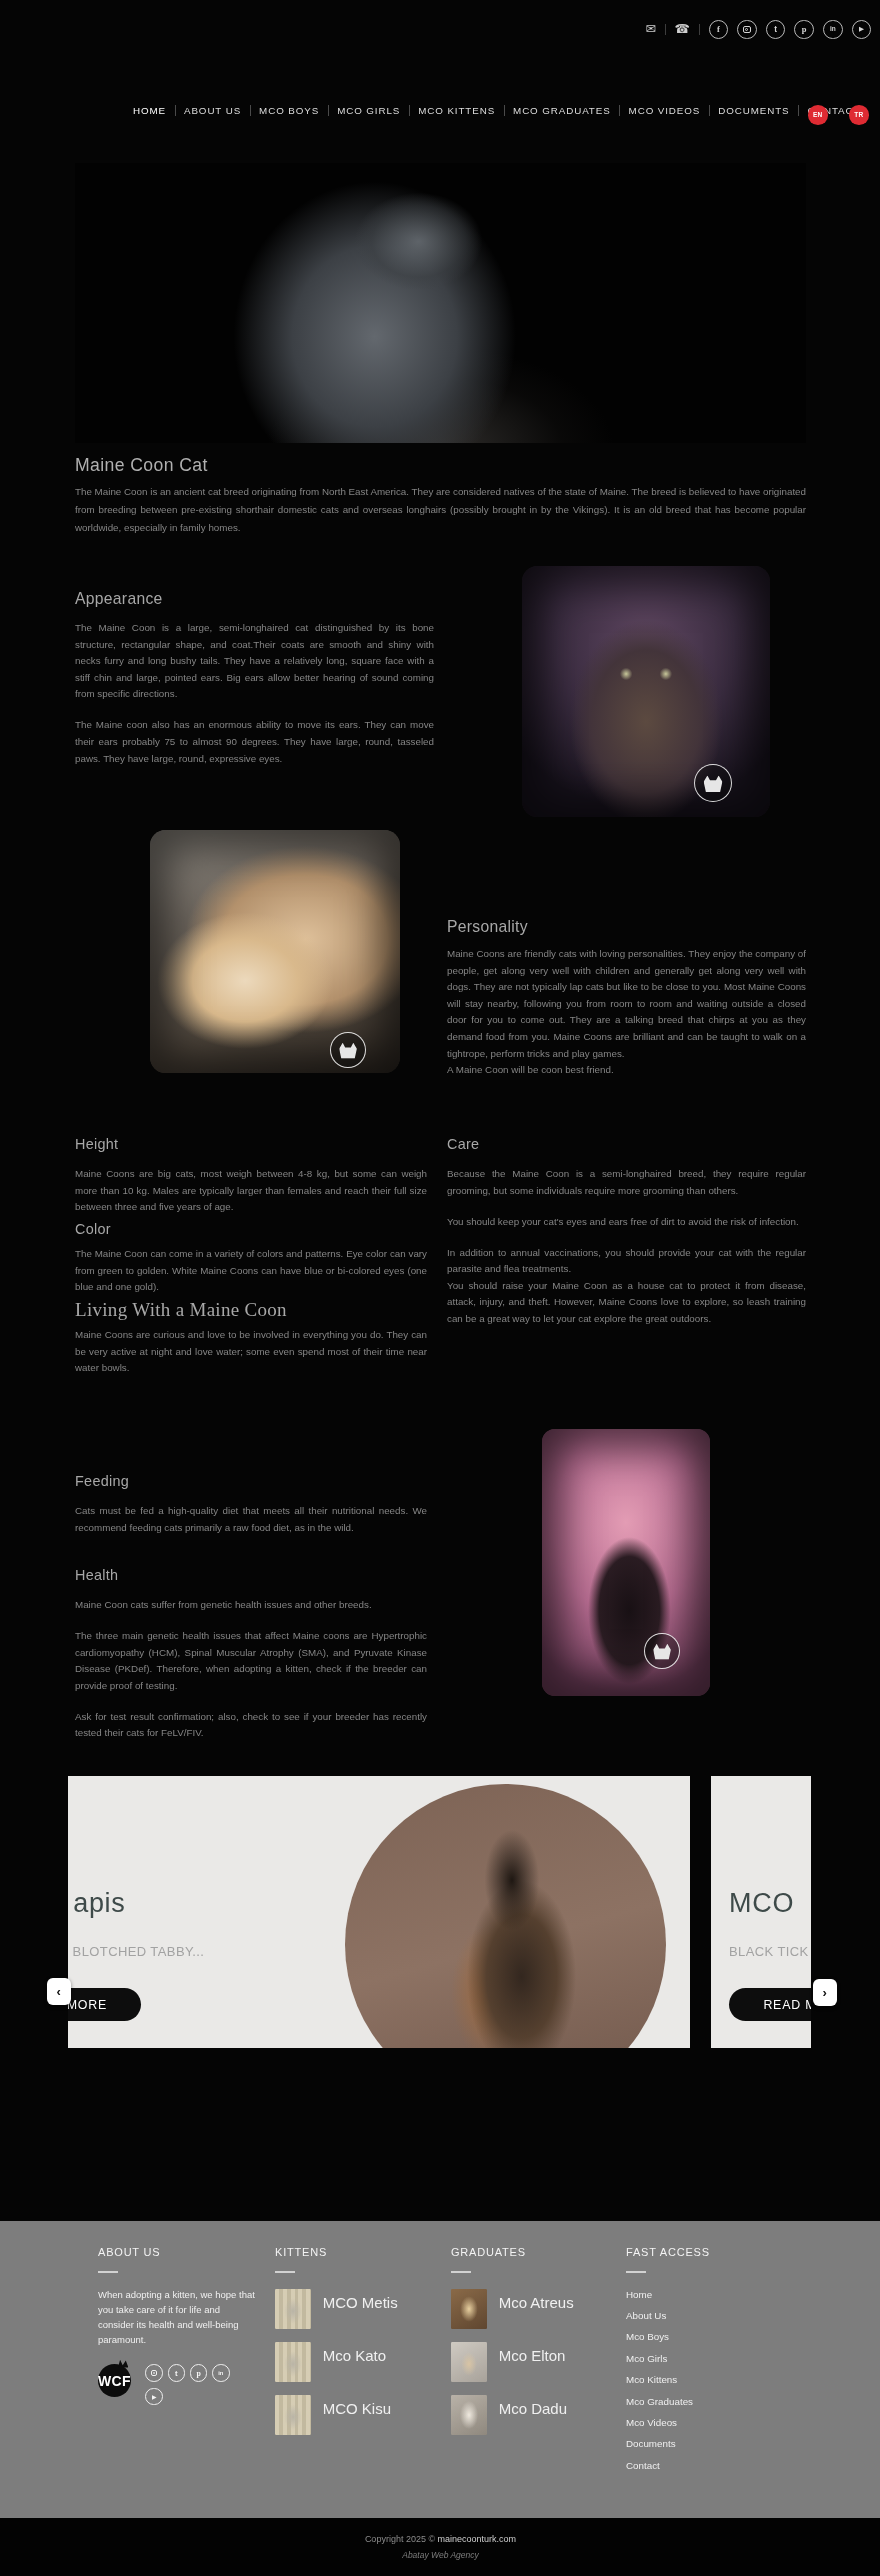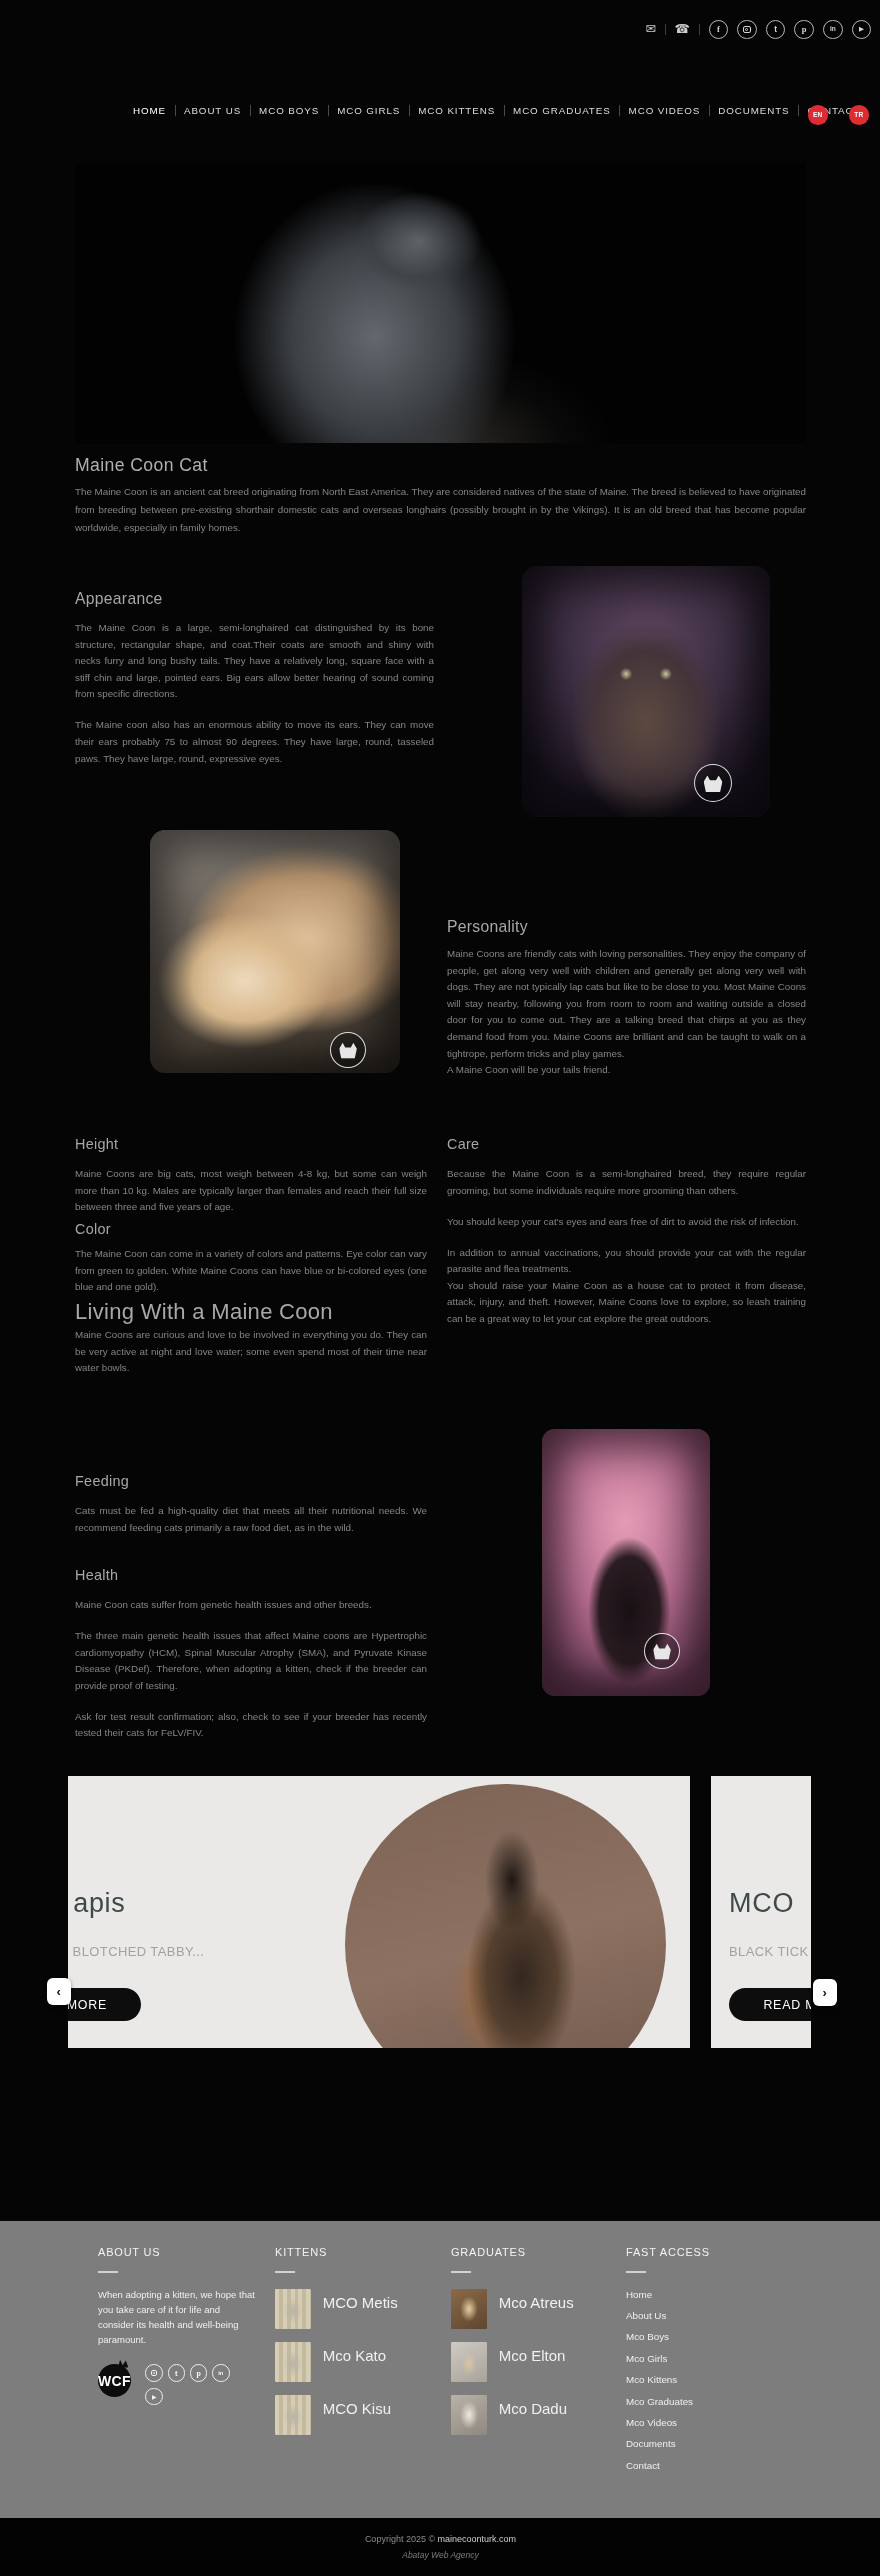--- a/index.html
+++ b/index.html
@@ -32,21 +32,21 @@
   .hero{position:absolute;left:75px;top:163px;width:731px;height:280px;background:
         radial-gradient(ellipse 85px 65px at 47% 28%,rgba(110,116,122,.75) 0%,rgba(60,64,68,.5) 55%,rgba(0,0,0,0) 75%),
         radial-gradient(ellipse 196px 215px at 41% 62%,#63686e 0%,#3c4045 42%,rgba(8,8,10,0) 72%),
         radial-gradient(ellipse 222px 130px at 50% 102%,rgba(92,88,84,.5) 0%,rgba(30,28,26,.25) 55%,rgba(0,0,0,0) 78%),
         #020202;}
 
   
   .h1{font-size:17.6px;font-weight:400;color:#b0b0b0;letter-spacing:0.4px;margin:0;}
   .h2{font-size:15.7px;font-weight:400;color:#a8a8a8;letter-spacing:0.3px;margin:0;}
   .h3{font-size:14.4px;font-weight:400;color:#a8a8a8;letter-spacing:0.3px;margin:0;}
-  .h3big{font-size:22px;}
+  .h3big{font-size:19px;font-family:Liberation Serif, serif;}
   .p{font-size:9.8px;line-height:16.6px;color:#858585;text-align:justify;margin:0;}
   .p + .p{margin-top:14.4px;}
   .p.tight{margin-top:0;}
   .intro-p{line-height:18px;}
 
   
   .photo{position:absolute;border-radius:15.7px;box-shadow:inset 0 0 39px 19.6px rgba(0,0,0,.55);}
   .photo-appearance{background:
       radial-gradient(circle 10.4px at 42% 43%,#c8c89a 0%,rgba(0,0,0,0) 60%),
       radial-gradient(circle 10.4px at 58% 43%,#c8c89a 0%,rgba(0,0,0,0) 60%),
@@ -167,21 +167,21 @@
   <div class="photo photo-appearance" style="left:522px;top:566px;width:248px;height:251px;">
     <span class="badge" style="left:172px;top:198px;width:38px;height:38px;"></span>
   </div>
 
   <div class="photo photo-personality" style="left:150px;top:830px;width:250px;height:243px;">
     <span class="badge" style="left:180px;top:202px;width:36px;height:36px;"></span>
   </div>
   <h2 class="h2 abs" style="left:447px;top:918px;">Personality</h2>
   <div class="abs" style="left:447px;top:946px;width:359px;">
     <p class="p">Maine Coons are friendly cats with loving personalities. They enjoy the company of people, get along very well with children and generally get along very well with dogs. They are not typically lap cats but like to be close to you. Most Maine Coons will stay nearby, following you from room to room and waiting outside a closed door for you to come out. They are a talking breed that chirps at you as they demand food from you. Maine Coons are brilliant and can be taught to walk on a tightrope, perform tricks and play games.</p>
-    <p class="p tight">A Maine Coon will be your tails friend.</p>
+    <p class="p tight">A Maine Coon will be coon best friend.</p>
   </div>
 
   <h3 class="h3 abs" style="left:75px;top:1136px;">Height</h3>
   <p class="p abs" style="left:75px;top:1166px;width:352px;">Maine Coons are big cats, most weigh between 4-8 kg, but some can weigh more than 10 kg. Males are typically larger than females and reach their full size between three and five years of age.</p>
   <h3 class="h3 abs" style="left:75px;top:1221px;">Color</h3>
   <p class="p abs" style="left:75px;top:1246px;width:352px;">The Maine Coon can come in a variety of colors and patterns. Eye color can vary from green to golden. White Maine Coons can have blue or bi-colored eyes (one blue and one gold).</p>
   <h3 class="h3 h3big abs" style="left:75px;top:1299px;">Living With a Maine Coon</h3>
   <p class="p abs" style="left:75px;top:1327px;width:352px;">Maine Coons are curious and love to be involved in everything you do. They can be very active at night and love water; some even spend most of their time near water bowls.</p>
 
   <h3 class="h3 abs" style="left:447px;top:1136px;">Care</h3>

